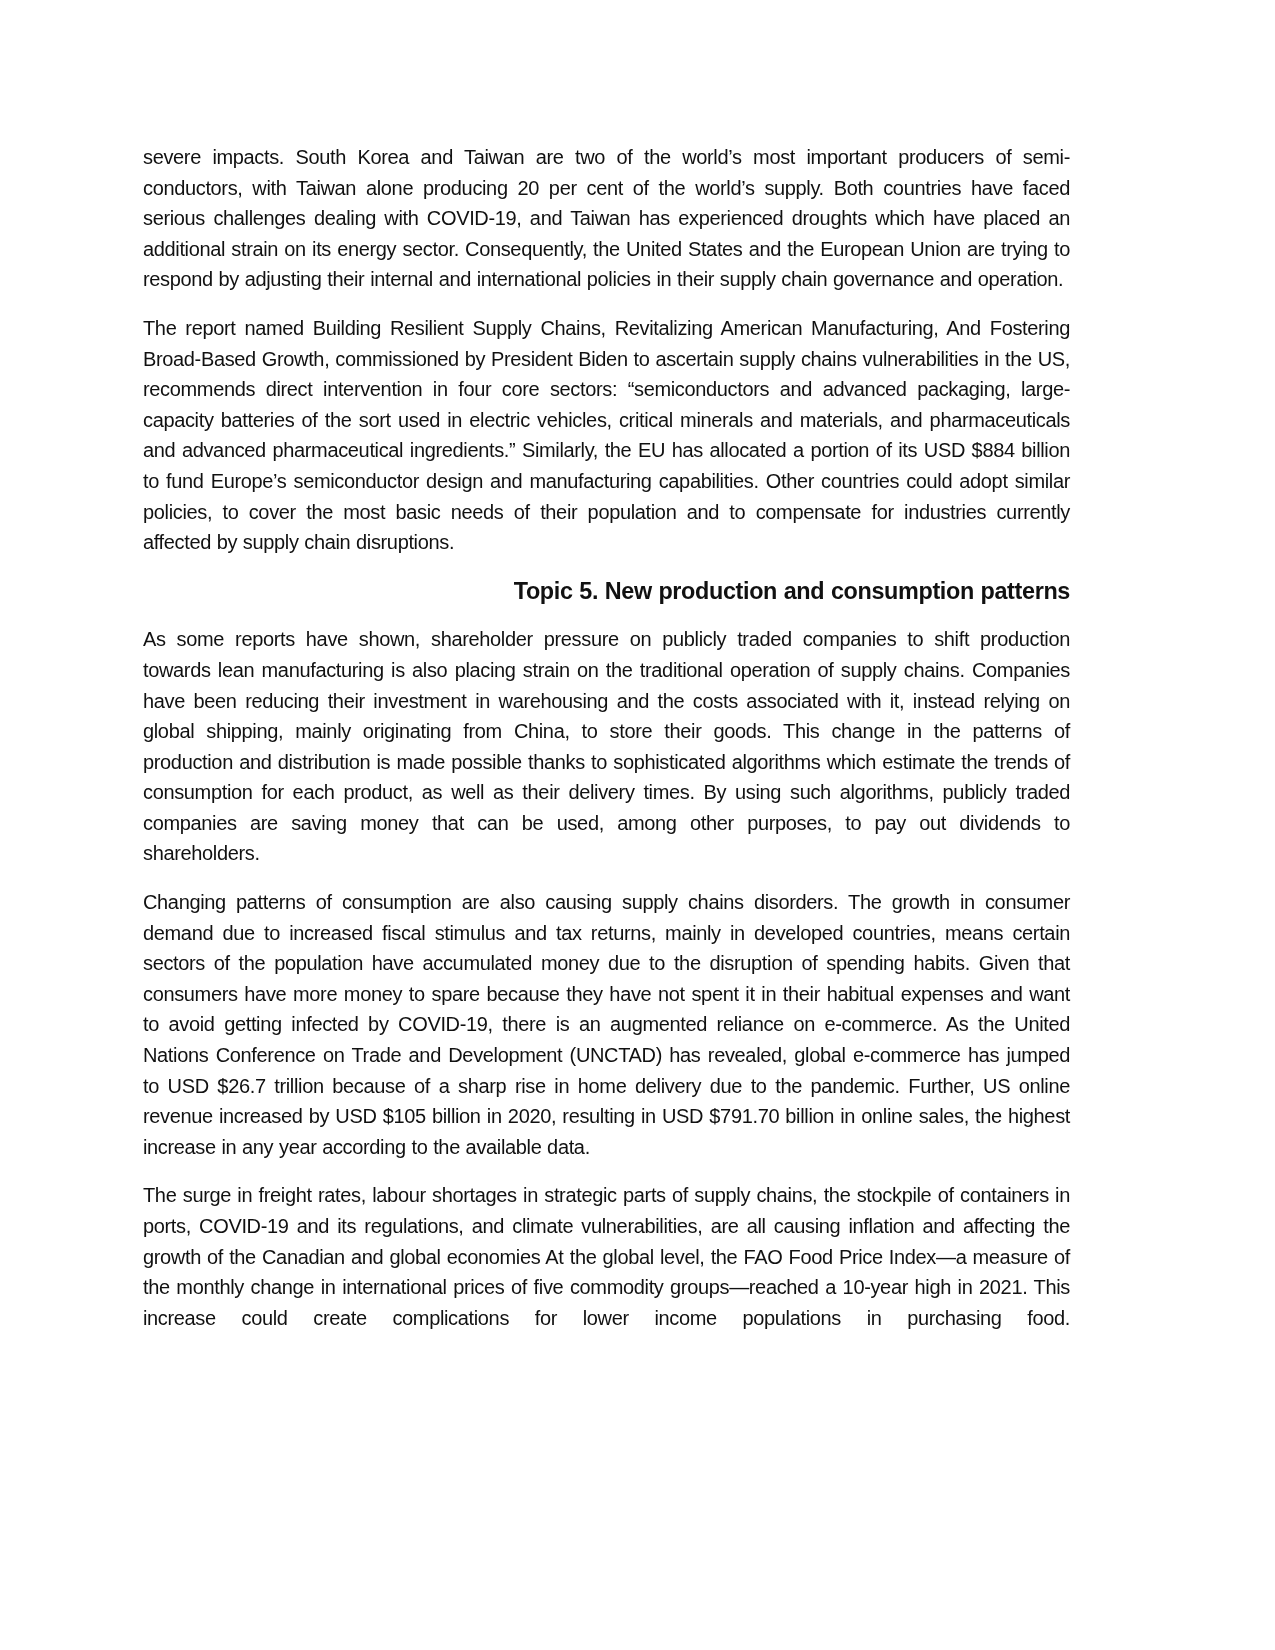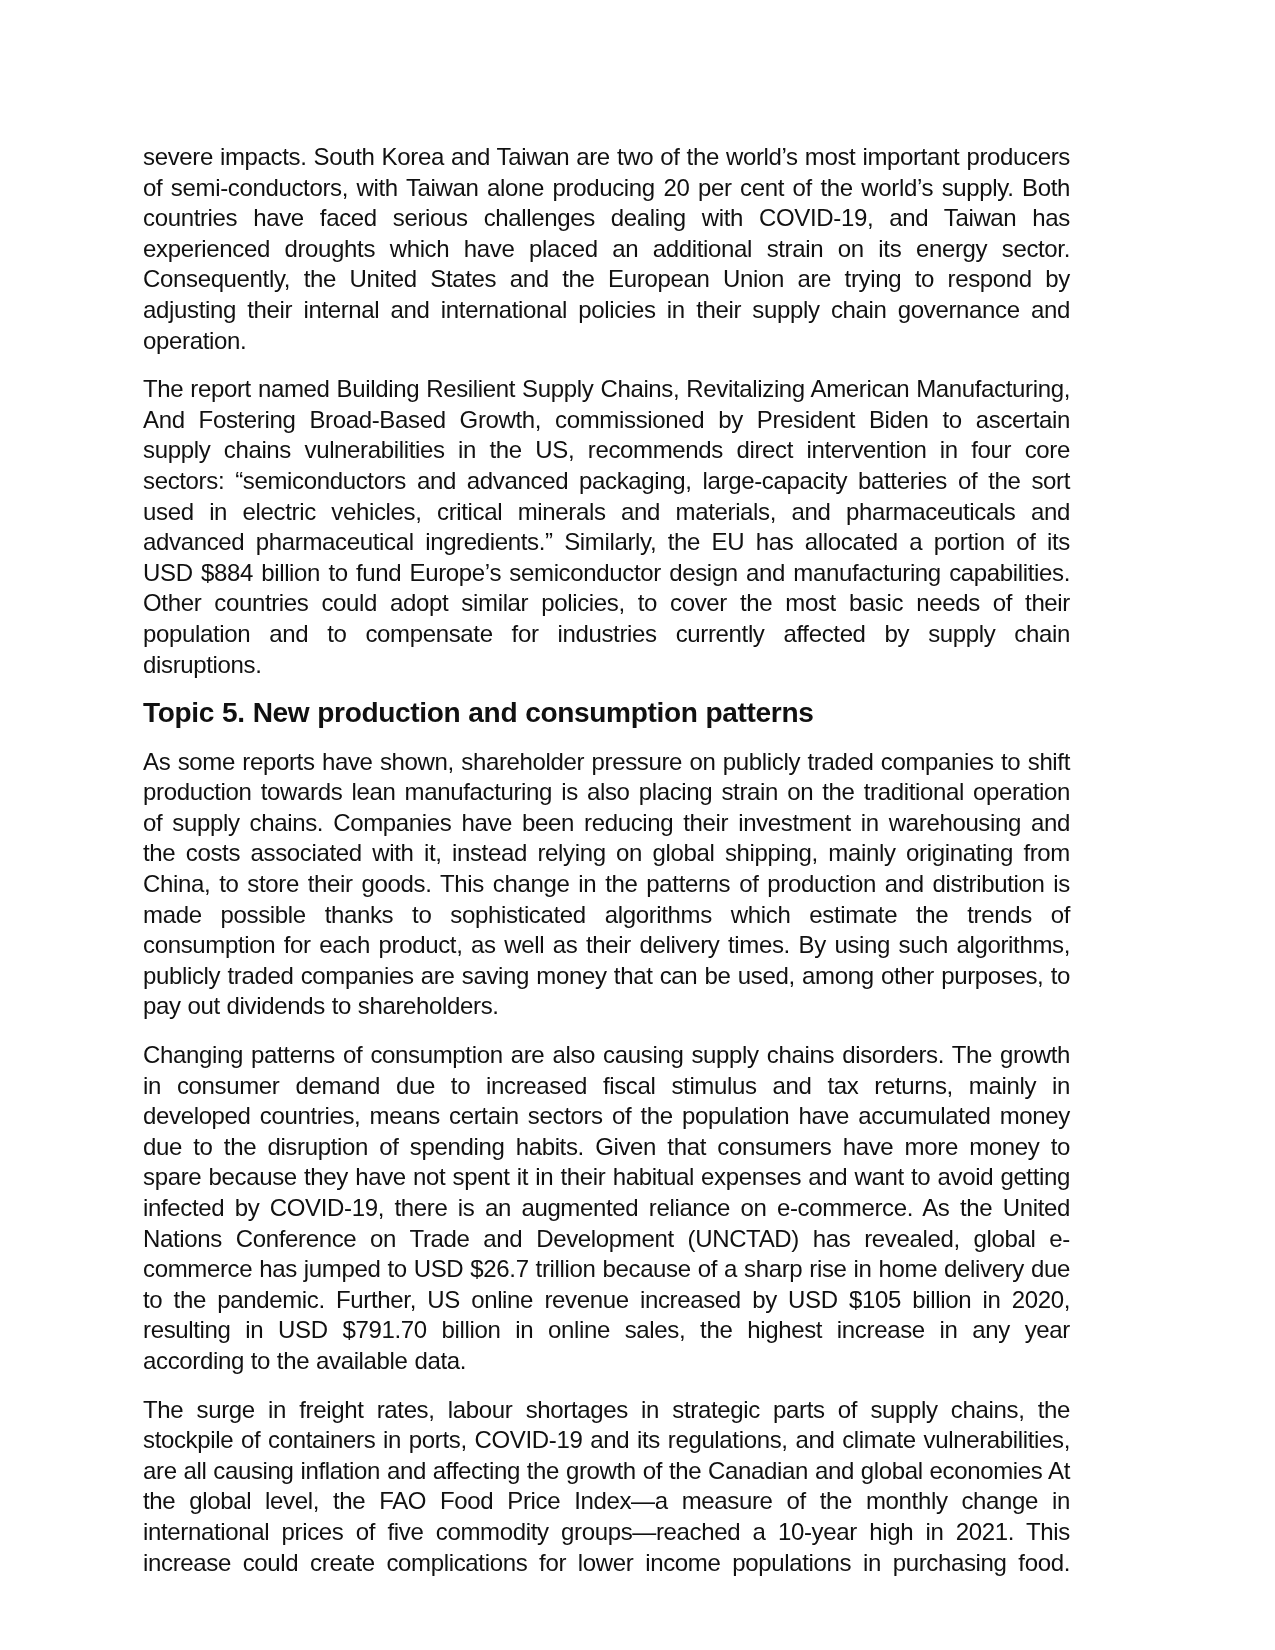--- a/index.html
+++ b/index.html
@@ -13,37 +13,37 @@
       position: relative;
       overflow: hidden;
     }
     .page {
       position: absolute;
       left: 143px;
       top: 142px;
       width: 927px;
       color: #111111;
       font-family: "Liberation Sans", sans-serif;
-      font-size: 24px;
+      font-size: 20px;
       line-height: 30.6px;
       letter-spacing: -0.35px;
       word-spacing: 0.5px;
     }
     .para {
       margin: 0 0 18px 0;
       text-align: justify;
       text-justify: inter-word;
     }
     .para.last-left {
       text-align-last: left;
     }
     .heading {
       margin: 0 0 18px 0;
       font-weight: bold;
-      text-align: left;
+      text-align: right;
     }
   </style>
 </head>
 <body>
 
 <div class="page">
   <p class="para last-left">severe impacts. South Korea and Taiwan are two of the world’s most important producers of semi-conductors, with Taiwan alone producing 20 per cent of the world’s supply. Both countries have faced serious challenges dealing with COVID-19, and Taiwan has experienced droughts which have placed an additional strain on its energy sector. Consequently, the United States and the European Union are trying to respond by adjusting their internal and international policies in their supply chain governance and operation.</p>
   <p class="para last-left">The report named Building Resilient Supply Chains, Revitalizing American Manufacturing, And Fostering Broad-Based Growth, commissioned by President Biden to ascertain supply chains vulnerabilities in the US, recommends direct intervention in four core sectors: “semiconductors and advanced packaging, large-capacity batteries of the sort used in electric vehicles, critical minerals and materials, and pharmaceuticals and advanced pharmaceutical ingredients.” Similarly, the EU has allocated a portion of its USD $884 billion to fund Europe’s semiconductor design and manufacturing capabilities. Other countries could adopt similar policies, to cover the most basic needs of their population and to compensate for industries currently affected by supply chain disruptions.</p>
   <h3 class="heading">Topic 5. New production and consumption patterns</h3>
   <p class="para last-left">As some reports have shown, shareholder pressure on publicly traded companies to shift production towards lean manufacturing is also placing strain on the traditional operation of supply chains. Companies have been reducing their investment in warehousing and the costs associated with it, instead relying on global shipping, mainly originating from China, to store their goods. This change in the patterns of production and distribution is made possible thanks to sophisticated algorithms which estimate the trends of consumption for each product, as well as their delivery times. By using such algorithms, publicly traded companies are saving money that can be used, among other purposes, to pay out dividends to shareholders.</p>

